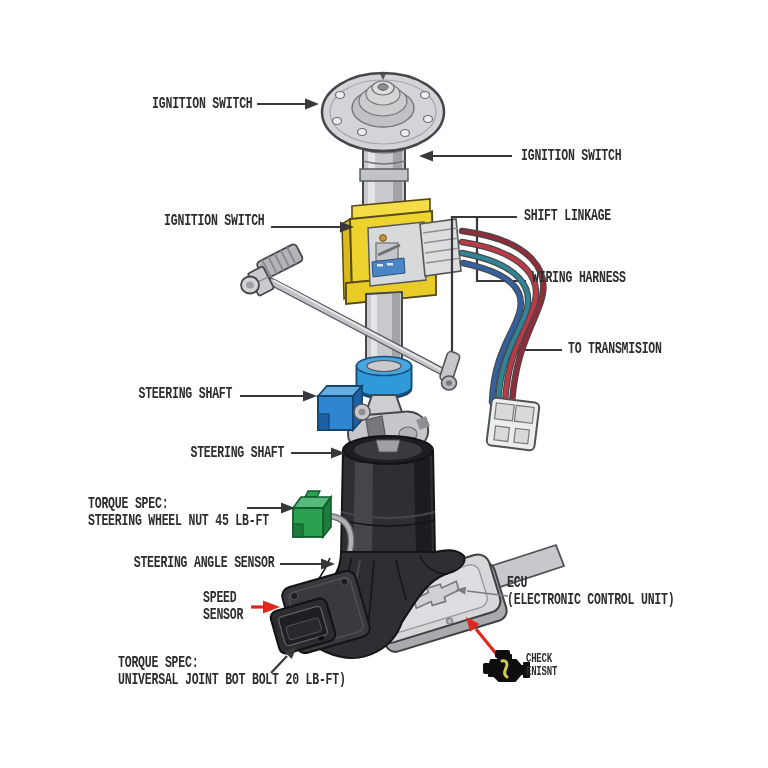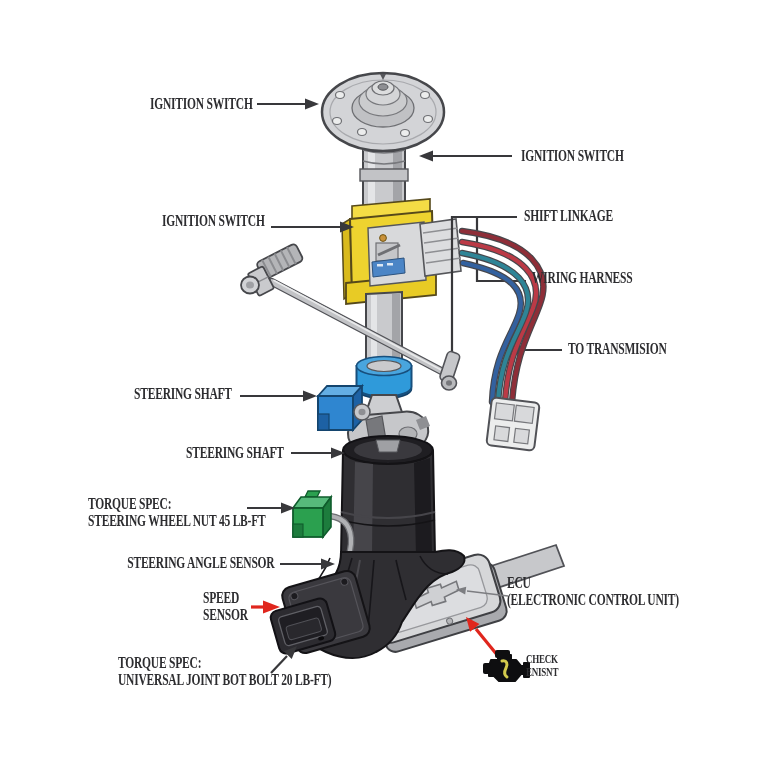--- a/index.html
+++ b/index.html
@@ -1,17 +1,17 @@
 <!DOCTYPE html>
 <html><head>
 <meta charset="utf-8">
 <style>
   html,body{margin:0;padding:0;background:#ffffff;}
   #stage{position:relative;width:768px;height:711px;background:#ffffff;overflow:hidden;
-         font-family:Liberation Serif, serif;}
+         font-family:Liberation Mono, monospace;}
   #art{position:absolute;left:0;top:0;width:768px;height:768px;}
   .lbl{position:absolute;font-weight:700;font-size:16px;line-height:16.5px;color:#2d2d30;
        letter-spacing:-0.3px;white-space:nowrap;transform:scaleX(0.72);transform-origin:0 0;}
   .lbl.r{text-align:right;transform-origin:100% 0;}
   .lbl span{display:block;}
   .lbl.small{font-size:12px;line-height:13px;transform:scaleX(0.75);}
 </style>
 </head>
 <body>
 

